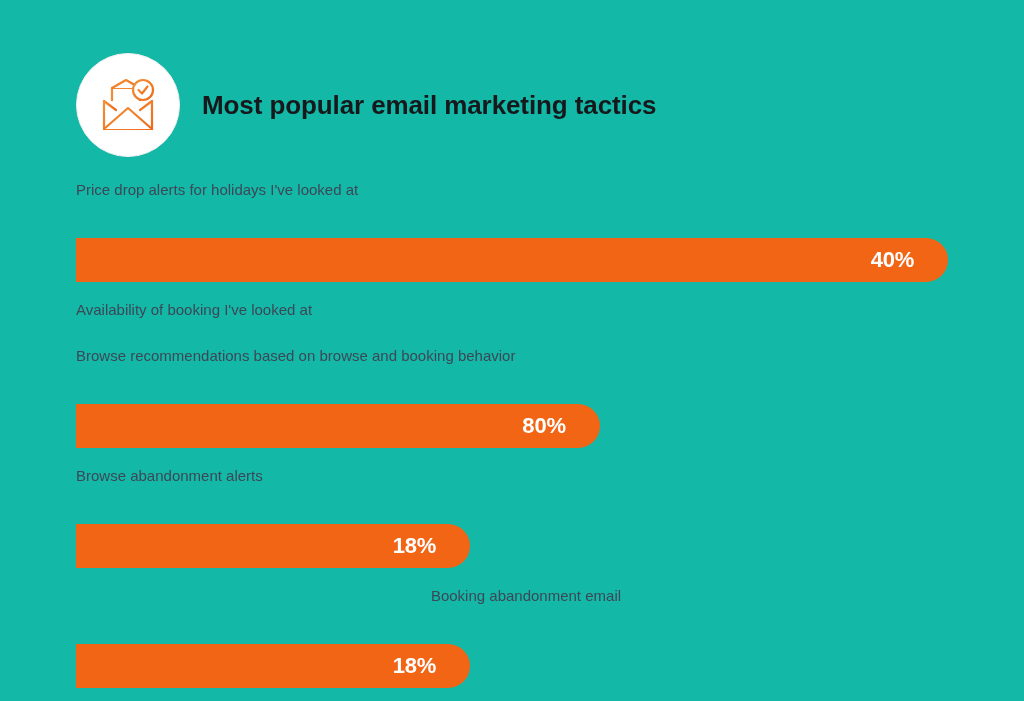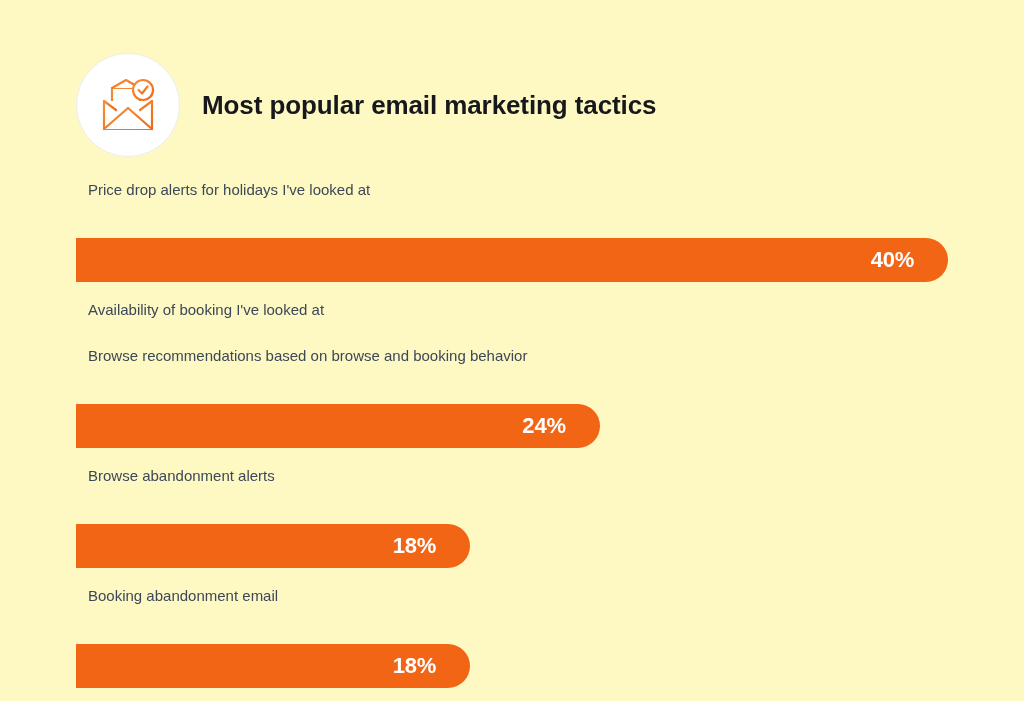--- a/index.html
+++ b/index.html
@@ -9,21 +9,21 @@
     background: #ffffff;
   }
   body {
     font-family: "Liberation Sans", "DejaVu Sans", sans-serif;
     -webkit-font-smoothing: antialiased;
   }
   #canvas {
     position: relative;
     width: 1024px;
     height: 701px;
-    background: #fef9c3;
+    background: #14b8a6;
     overflow: hidden;
   }
 
   
   .header {
     position: absolute;
     left: 76px;
     top: 50px;
     height: 110px;
     display: flex;
@@ -56,29 +56,28 @@
   
   .bars {
     position: absolute;
     left: 76px;
     top: 180px;
     width: 900px;
   }
   .bar-row {
     margin-bottom: 26px;
   }
-  .bar-row:last-child { margin-bottom: 0; }
+  .bar-row:last-child { margin-bottom: 0; text-align: center; }
 
   .bar-label {
     font-size: 15px;
     color: #3c4858;
     line-height: 20px;
     margin-bottom: 9px;
     white-space: nowrap;
-    margin-left: 12px;
   }
   .bar-track {
     position: relative;
     height: 36px;
     margin-top: 38px;
   }
   .bar-fill {
     height: 44px;
     background: #f26515;
     border-radius: 0 22px 22px 0;
@@ -145,21 +144,21 @@
     </div>
 
     <div class="bar-row">
       <div class="bar-label">Availability of booking I've looked at</div>
     </div>
 
     <div class="bar-row">
       <div class="bar-label">Browse recommendations based on browse and booking behavior</div>
       <div class="bar-track">
         <div class="bar-fill" style="width:58.2%">
-          <span class="bar-value">24%</span>
+          <span class="bar-value">80%</span>
         </div>
       </div>
     </div>
 
     <div class="bar-row">
       <div class="bar-label">Browse abandonment alerts</div>
       <div class="bar-track">
         <div class="bar-fill" style="width:43.8%">
           <span class="bar-value">18%</span>
         </div>

